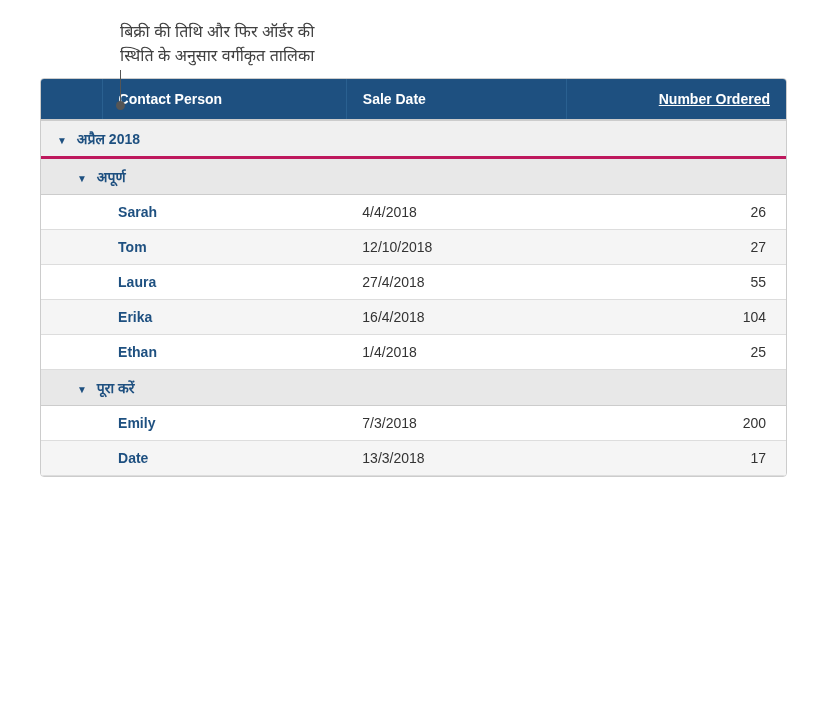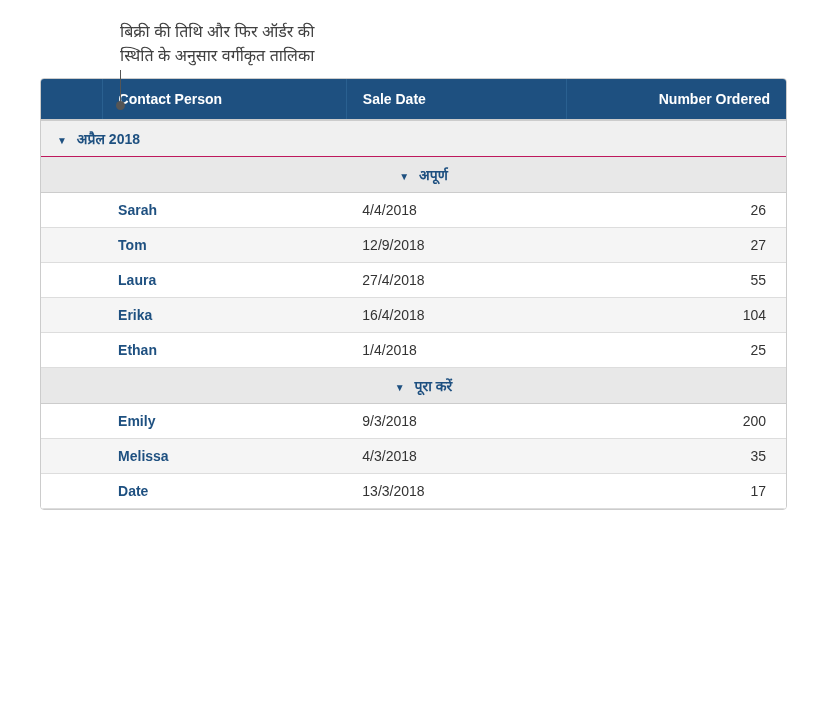--- a/index.html
+++ b/index.html
@@ -67,20 +67,21 @@
 
     thead th {
       padding: 12px 16px;
       text-align: left;
       font-weight: bold;
       border-right: 1px solid #2a6090;
     }
 
     thead th:last-child {
       border-right: none;
+      text-decoration: underline;
     }
 
     thead th.align-right {
       text-align: right;
     }
 
     .col-icon {
       width: 50px;
     }
 
@@ -97,30 +98,29 @@
       text-align: right;
     }
 
     
     .group-row-1 td {
       background-color: #f0f0f0;
       padding: 8px 16px;
       font-weight: bold;
       color: #1e5080;
       border-top: 2px solid #ccc;
-      border-bottom: 1px solid #be185d;
+      border-bottom: 3px solid #be185d;
     }
 
     .group-row-2 td {
       background-color: #e8e8e8;
       padding: 8px 16px 8px 36px;
       font-weight: bold;
       color: #1e5080;
       border-bottom: 1px solid #ccc;
-      text-align: center;
     }
 
     
     .data-row td {
       padding: 9px 16px;
       border-bottom: 1px solid #ddd;
       color: #333;
     }
 
     .data-row:nth-child(odd) td {
@@ -191,21 +191,21 @@
       </tr>
         <tr class="data-row">
           <td class="indent-icon"></td>
           <td class="contact-name">Sarah</td>
           <td class="date-cell">4/4/2018</td>
           <td class="number-cell">26</td>
         </tr>
         <tr class="data-row">
           <td class="indent-icon"></td>
           <td class="contact-name">Tom</td>
-          <td class="date-cell">12/9/2018</td>
+          <td class="date-cell">12/10/2018</td>
           <td class="number-cell">27</td>
         </tr>
         <tr class="data-row">
           <td class="indent-icon"></td>
           <td class="contact-name">Laura</td>
           <td class="date-cell">27/4/2018</td>
           <td class="number-cell">55</td>
         </tr>
         <tr class="data-row">
           <td class="indent-icon"></td>
@@ -221,28 +221,22 @@
         </tr>
         <tr class="group-row-2">
         <td colspan="4">
           <span class="triangle">▼</span>
           <span>पूरा करें</span>
         </td>
       </tr>
         <tr class="data-row">
           <td class="indent-icon"></td>
           <td class="contact-name">Emily</td>
-          <td class="date-cell">9/3/2018</td>
+          <td class="date-cell">7/3/2018</td>
           <td class="number-cell">200</td>
-        </tr>
-        <tr class="data-row">
-          <td class="indent-icon"></td>
-          <td class="contact-name">Melissa</td>
-          <td class="date-cell">4/3/2018</td>
-          <td class="number-cell">35</td>
         </tr>
         <tr class="data-row">
           <td class="indent-icon"></td>
           <td class="contact-name">Date</td>
           <td class="date-cell">13/3/2018</td>
           <td class="number-cell">17</td>
         </tr>
       </tbody>
   </table>
 </div>

